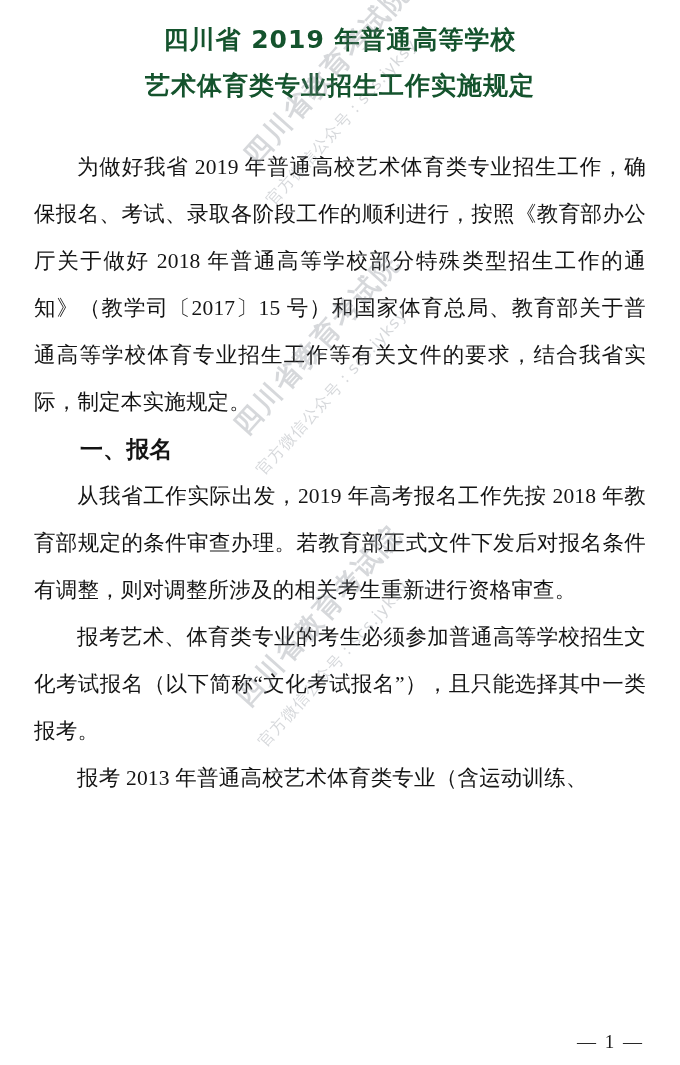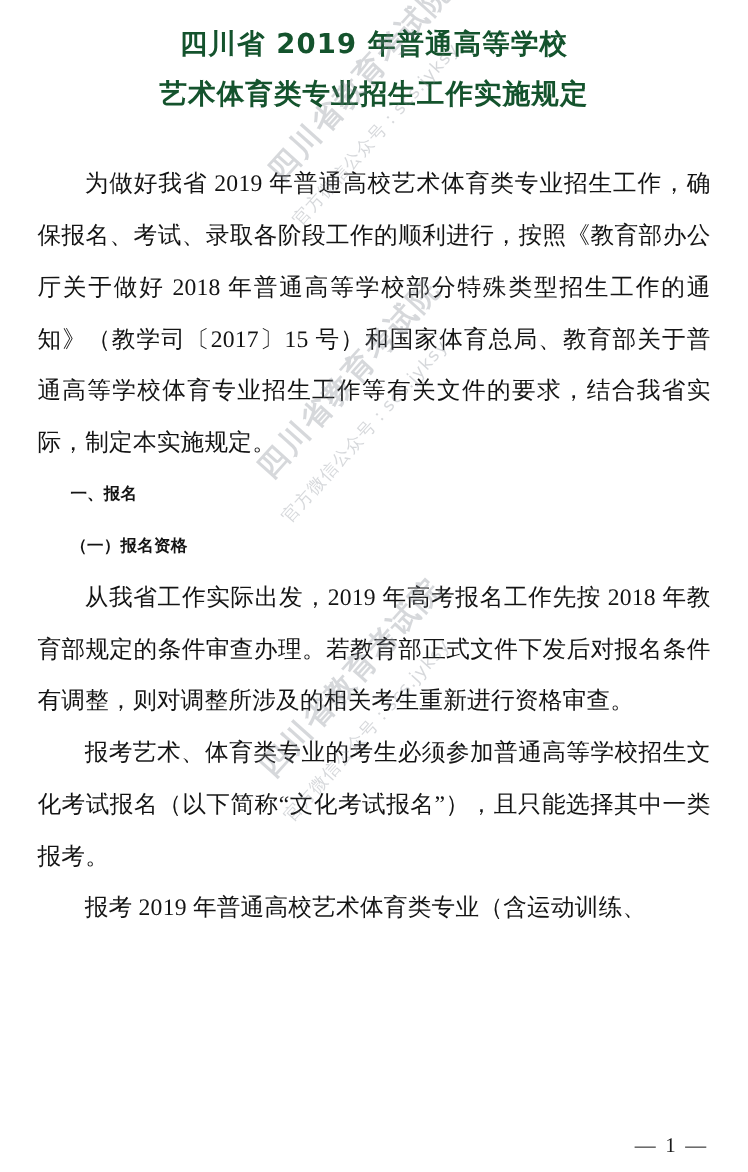--- a/index.html
+++ b/index.html
@@ -51,21 +51,21 @@
   .para {
     text-indent: 2em;
     margin: 0;
   }
 
   .heading {
     text-indent: 2em;
     margin: 0;
     font-family: "DejaVu Sans", "Liberation Sans", sans-serif;
     font-weight: bold;
-    font-size: 15px;
+    font-size: 23px;
   }
 
   .page-number {
     position: absolute;
     right: 36px;
     bottom: 12px;
     font-size: 19px;
     letter-spacing: 2px;
     color: #1a1a1a;
   }
@@ -105,24 +105,23 @@
 <div class="page">
 
   <div class="doc-title">
     <span>四川省 2019 年普通高等学校</span>
     <span class="line2">艺术体育类专业招生工作实施规定</span>
   </div>
 
   <div class="body-text">
     <p class="para">为做好我省 2019 年普通高校艺术体育类专业招生工作，确保报名、考试、录取各阶段工作的顺利进行，按照《教育部办公厅关于做好 2018 年普通高等学校部分特殊类型招生工作的通知》（教学司〔2017〕15 号）和国家体育总局、教育部关于普通高等学校体育专业招生工作等有关文件的要求，结合我省实际，制定本实施规定。</p>
     <p class="heading">一、报名</p>
-    <p class="heading">（一）报名资格</p>
     <p class="para">从我省工作实际出发，2019 年高考报名工作先按 2018 年教育部规定的条件审查办理。若教育部正式文件下发后对报名条件有调整，则对调整所涉及的相关考生重新进行资格审查。</p>
     <p class="para">报考艺术、体育类专业的考生必须参加普通高等学校招生文化考试报名（以下简称“文化考试报名”），且只能选择其中一类报考。</p>
-    <p class="para">报考 2019 年普通高校艺术体育类专业（含运动训练、</p>
+    <p class="para">报考 2013 年普通高校艺术体育类专业（含运动训练、</p>
   </div>
 
   <div class="watermark wm-big wm1">四川省教育考试院</div>
   <div class="watermark wm-small wm1b">官方微信公众号：scs.jyksy</div>
 
   <div class="watermark wm-big wm2">四川省教育考试院</div>
   <div class="watermark wm-small wm2b">官方微信公众号：scs.jyksy</div>
 
   <div class="watermark wm-big wm3">四川省教育考试院</div>
   <div class="watermark wm-small wm3b">官方微信公众号：scs.jyksy</div>

